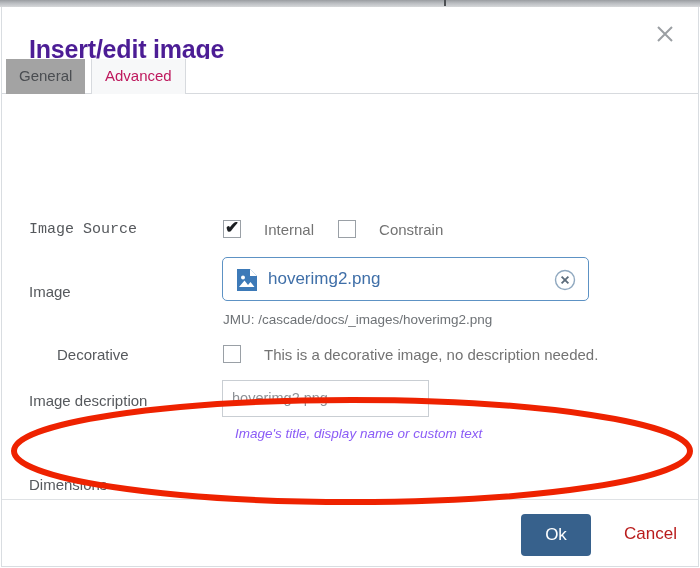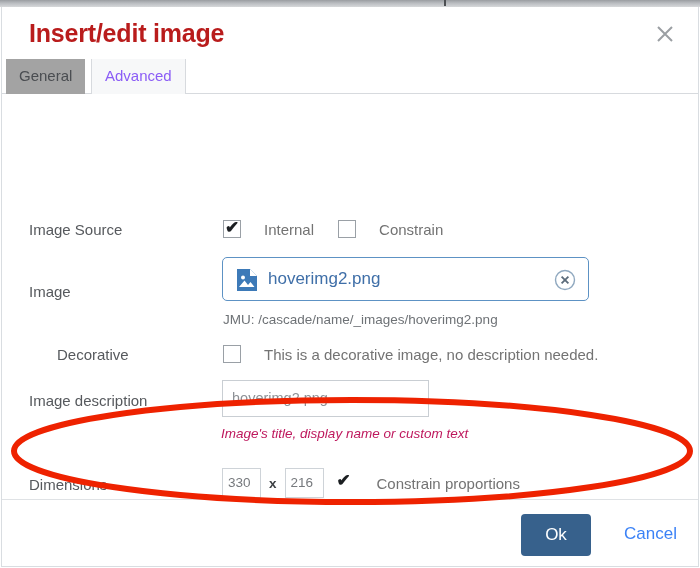--- a/index.html
+++ b/index.html
@@ -52,24 +52,24 @@
 
   
   .titlebar {
     position: relative;
     height: 52px;
     background: #ffffff;
   }
   .dialog-title {
     position: absolute;
     left: 27px;
-    top: 12px;
+    top: 28px;
     font-size: 25px;
     font-weight: bold;
-    color: #b91c1c;
+    color: #4c1d95;
     letter-spacing: -0.2px;
     white-space: nowrap;
   }
   .close-icon {
     position: absolute;
     right: 22px;
     top: 16px;
     width: 22px;
     height: 22px;
     cursor: pointer;
@@ -99,21 +99,21 @@
   .tab.active {
     left: 4px;
     background: #a3a3a3;
     color: #4a4d51;
   }
   .tab.inactive {
     left: 89px;
     background: #f7f8f9;
     border-left: 1px solid #d7dade;
     border-right: 1px solid #d7dade;
-    color: #8b5cf6;
+    color: #be185d;
   }
 
   
   .form-body {
     position: relative;
     height: 405px;
     background: #ffffff;
   }
   .row-label {
     position: absolute;
@@ -203,24 +203,24 @@
   }
   .desc-input span {
     position: absolute;
     left: 9px; top: 9px;
     font-size: 14.5px;
     color: #8d9196;
     white-space: nowrap;
   }
   .desc-hint {
     position: absolute;
-    left: 219px; top: 332px;
+    left: 233px; top: 332px;
     font-size: 13.5px;
     font-style: italic;
-    color: #be185d;
+    color: #8b5cf6;
     white-space: nowrap;
   }
 
   
   .dim-row {
     position: absolute;
     left: 220px; top: 374px;
     display: flex;
     align-items: center;
   }
@@ -290,21 +290,21 @@
     border-radius: 4px;
     color: #ffffff;
     font-size: 17px;
     font-family: "Liberation Sans", sans-serif;
     cursor: pointer;
   }
   .cancel-button {
     position: absolute;
     right: 21px; top: 24px;
     font-size: 17px;
-    color: #3b82f6;
+    color: #b91c1c;
     background: none;
     border: none;
     font-family: "Liberation Sans", sans-serif;
     cursor: pointer;
     padding: 0;
   }
 
   
   .annotation {
     position: absolute;
@@ -333,21 +333,21 @@
       </div>
     </div>
 
     <div class="tabstrip">
       <div class="tab active">General</div>
       <div class="tab inactive">Advanced</div>
     </div>
 
     <div class="form-body">
 
-      <div class="row-label" style="top:127px;">Image Source</div>
+      <div class="row-label" style="top:127px;font-family:Liberation Mono, monospace;">Image Source</div>
       <div class="src-row">
         <div class="checkline">
           <div class="cbox checked"></div>
           <div class="cb-label">Internal</div>
           <div class="gap"></div>
           <div class="cbox"></div>
           <div class="cb-label">Constrain</div>
         </div>
       </div>
 
@@ -362,50 +362,37 @@
           </svg>
         </div>
         <div class="file-name">hoverimg2.png</div>
         <div class="clear-icon">
           <svg width="22" height="22" viewBox="0 0 22 22">
             <circle cx="11" cy="11" r="9.5" fill="none" stroke="#8fa8bf" stroke-width="1.4"></circle>
             <path d="M7.6 7.6 L14.4 14.4 M14.4 7.6 L7.6 14.4" stroke="#5b6b7a" stroke-width="1.8" fill="none"></path>
           </svg>
         </div>
       </div>
-      <div class="path-caption">JMU: /cascade/name/_images/hoverimg2.png</div>
+      <div class="path-caption">JMU: /cascade/docs/_images/hoverimg2.png</div>
 
       <div class="row-label" style="top:252px;margin-left:28px;">Decorative</div>
       <div class="dec-row">
         <div class="checkline">
           <div class="cbox"></div>
           <div class="cb-label">This is a decorative image, no description needed.</div>
         </div>
       </div>
 
       <div class="row-label" style="top:298px;">Image description</div>
       <div class="desc-input">
         <span>hoverimg2.png</span>
       </div>
       <div class="desc-hint">Image's title, display name or custom text</div>
 
       <div class="row-label" style="top:382px;">Dimensions</div>
-      <div class="dim-row">
-        <div class="dim-input">
-          <span>330</span>
-        </div>
-        <div class="dim-x">x</div>
-        <div class="dim-input">
-          <span>216</span>
-        </div>
-        <div class="checkline dim-constrain">
-          <div class="cbox checked noborder"></div>
-          <div class="cb-label">Constrain proportions</div>
-        </div>
-      </div>
 
       <div class="row-label" style="top:443px;">Class</div>
       <div class="class-select">
         <div class="class-select-value">hover-img</div>
         <div class="caret"></div>
       </div>
 
     </div>
 
     <div class="footer">

